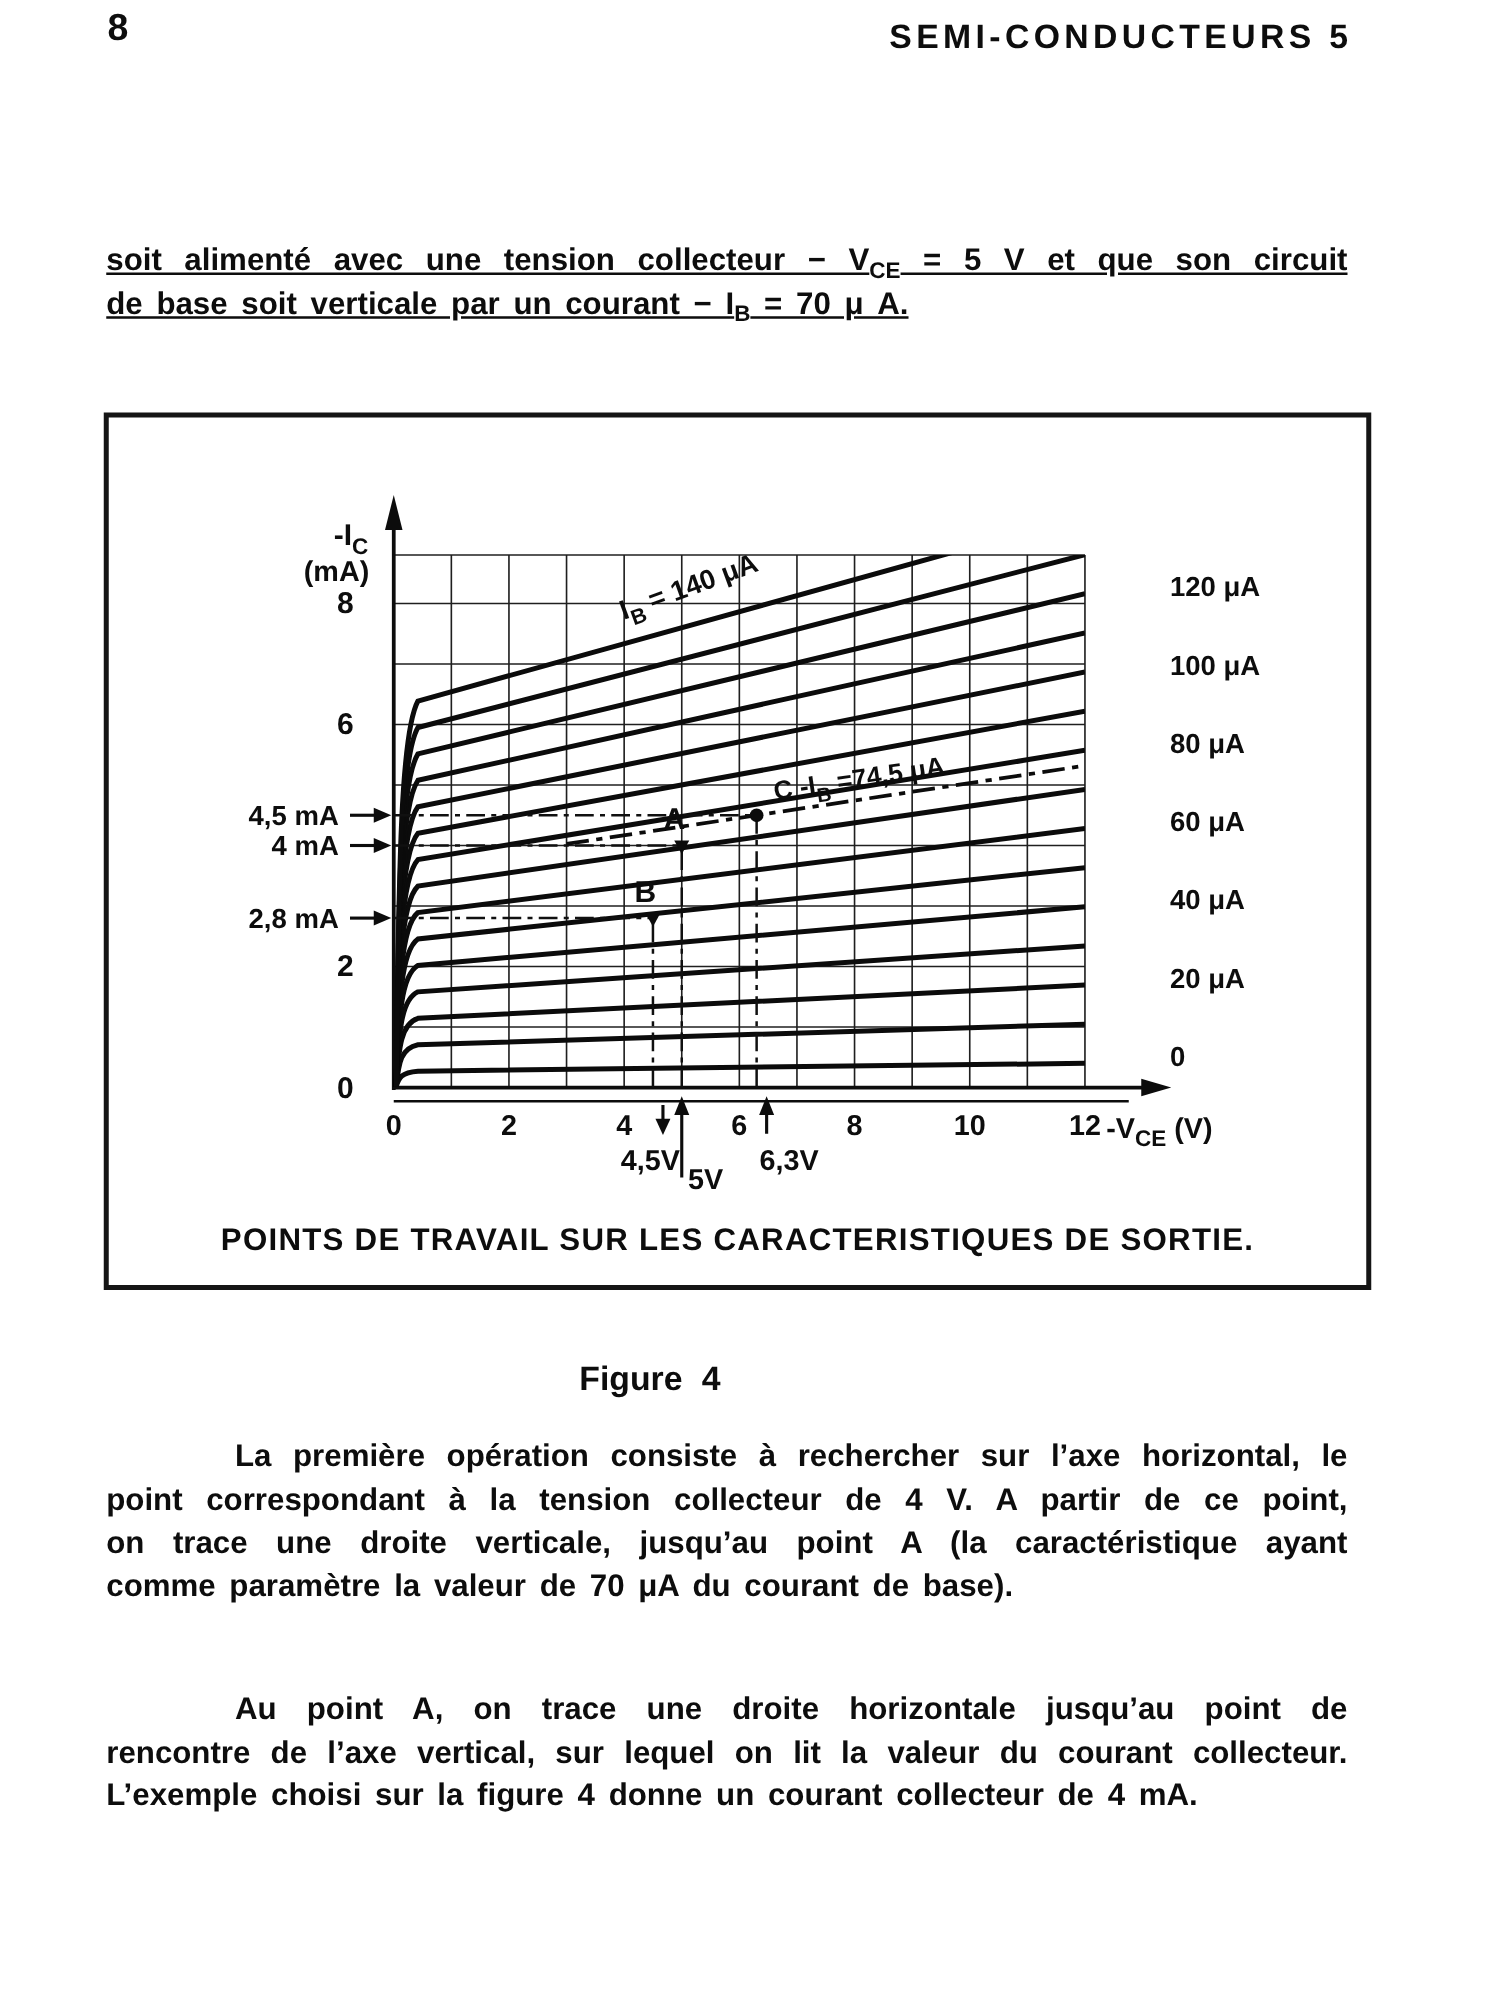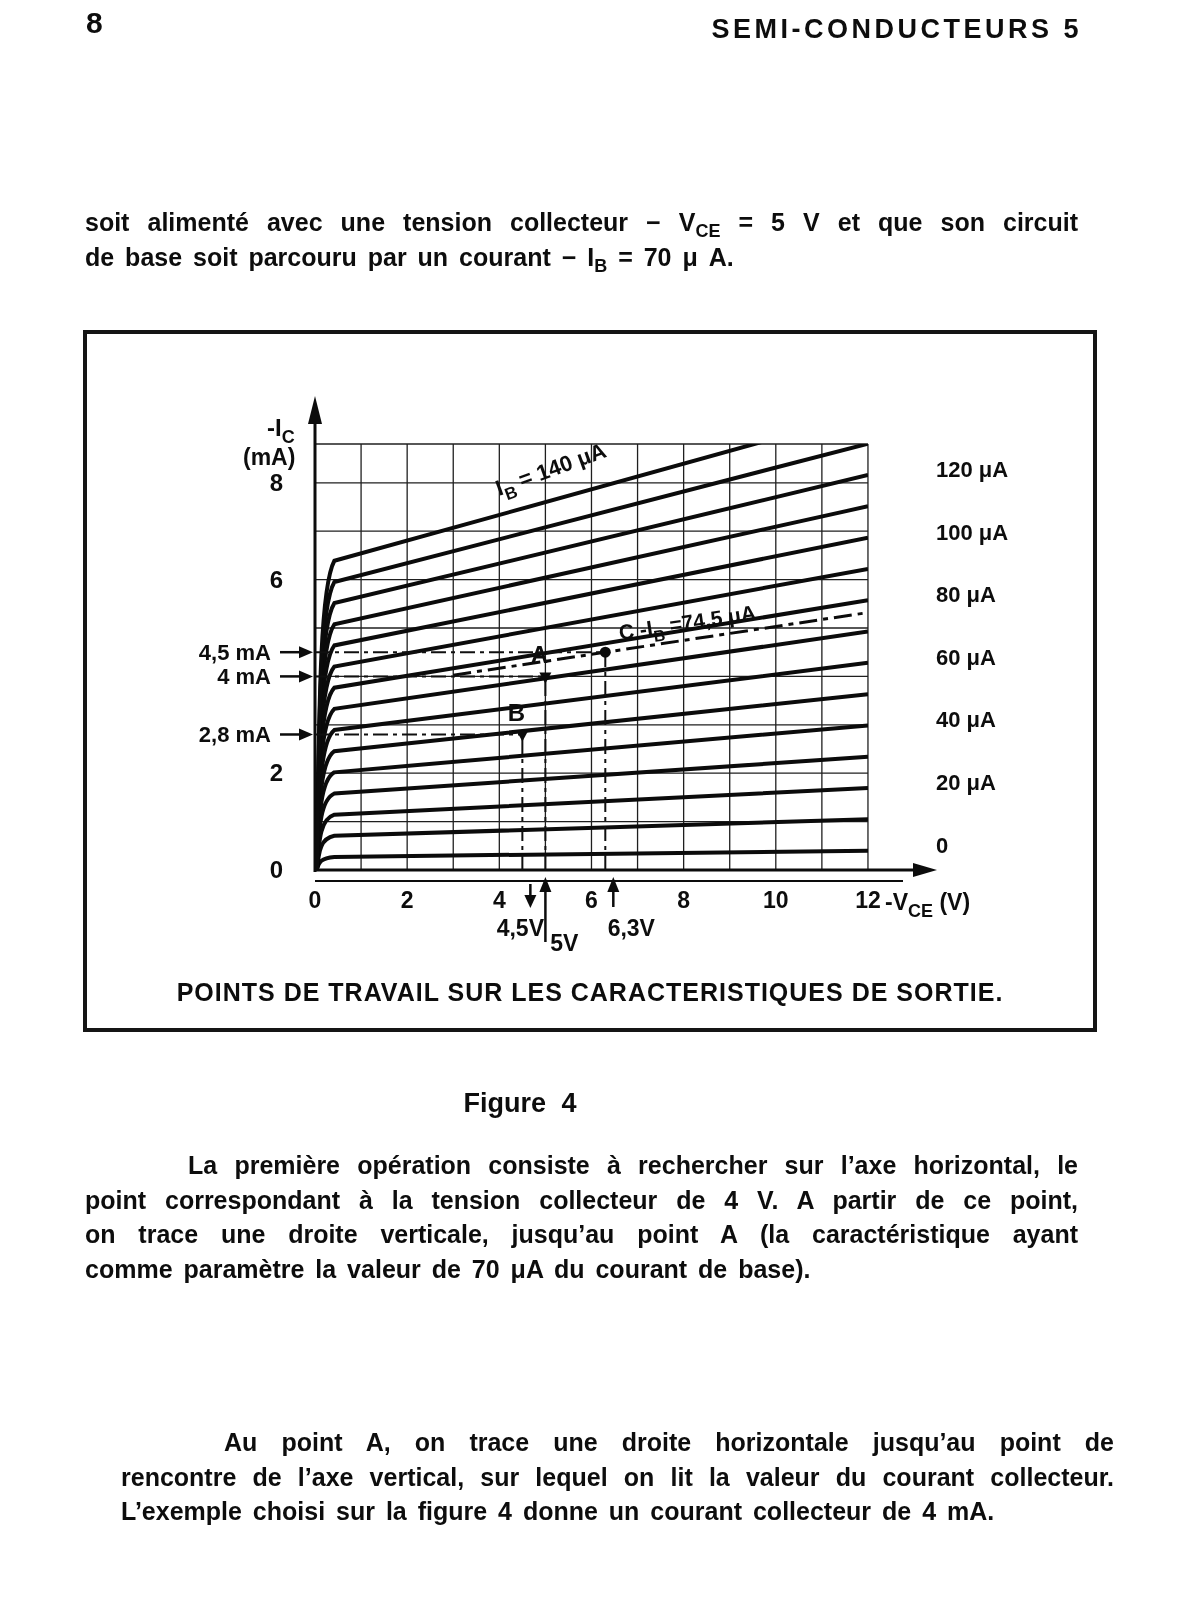--- a/index.html
+++ b/index.html
@@ -4,23 +4,23 @@
 <style>
   html,body{margin:0;padding:0;}
   body{
     width:1200px;height:1602px;position:relative;background:#ffffff;
     font-family:"Liberation Sans",sans-serif;color:#0d0d0d;font-weight:700;
     overflow:hidden;
   }
   .page-number{position:absolute;left:86px;top:6px;font-size:30px;}
   .header-title{position:absolute;right:118px;top:14px;font-size:27px;letter-spacing:3.5px;white-space:nowrap;margin-left:13px;}
   .para{position:absolute;left:85px;width:993px;font-size:25px;line-height:34.5px;word-spacing:4px;}
-  .p1{top:205px;}
+  .p1{top:191px;text-decoration:underline;}
   .p2{top:1148px;}
-  .p3{top:1425px;margin-left:36px;}
+  .p3{top:1350px;}
   .line{width:100%;}
   .jl{text-align:justify;text-align-last:justify;}
   .ind{padding-left:103px;box-sizing:border-box;}
   sub{font-size:18px;line-height:0;}
   .figure-box{
     position:absolute;left:83px;top:330px;width:1014px;height:702px;
     border:4px solid #151515;box-sizing:border-box;background:#fff;
   }
   .figure-box svg{position:absolute;left:0;top:0;}
   .box-caption{
@@ -31,21 +31,21 @@
   svg text{font-family:"Liberation Sans",sans-serif;font-weight:700;fill:#0d0d0d;}
 </style>
 </head>
 <body>
 
 <div class="page-number">8</div>
 <div class="header-title">SEMI-CONDUCTEURS 5</div>
 
 <div class="para p1">
   <div class="line jl"><span>soit alimenté avec une tension collecteur − V</span><sub>CE</sub><span> = 5 V et que son circuit</span></div>
-  <div class="line"><span>de base soit parcouru par un courant − I</span><sub>B</sub><span> = 70 μ A.</span></div>
+  <div class="line"><span>de base soit verticale par un courant − I</span><sub>B</sub><span> = 70 μ A.</span></div>
 </div>
 
 <div class="figure-box">
   <svg width="1006" height="643" viewBox="0 0 1006 643">
       <defs>
         <clipPath id="plotclip">
           <rect x="228" y="110" width="553" height="427"></rect>
         </clipPath>
       </defs>
       <g stroke="#1f1f1f" stroke-width="1.3">

